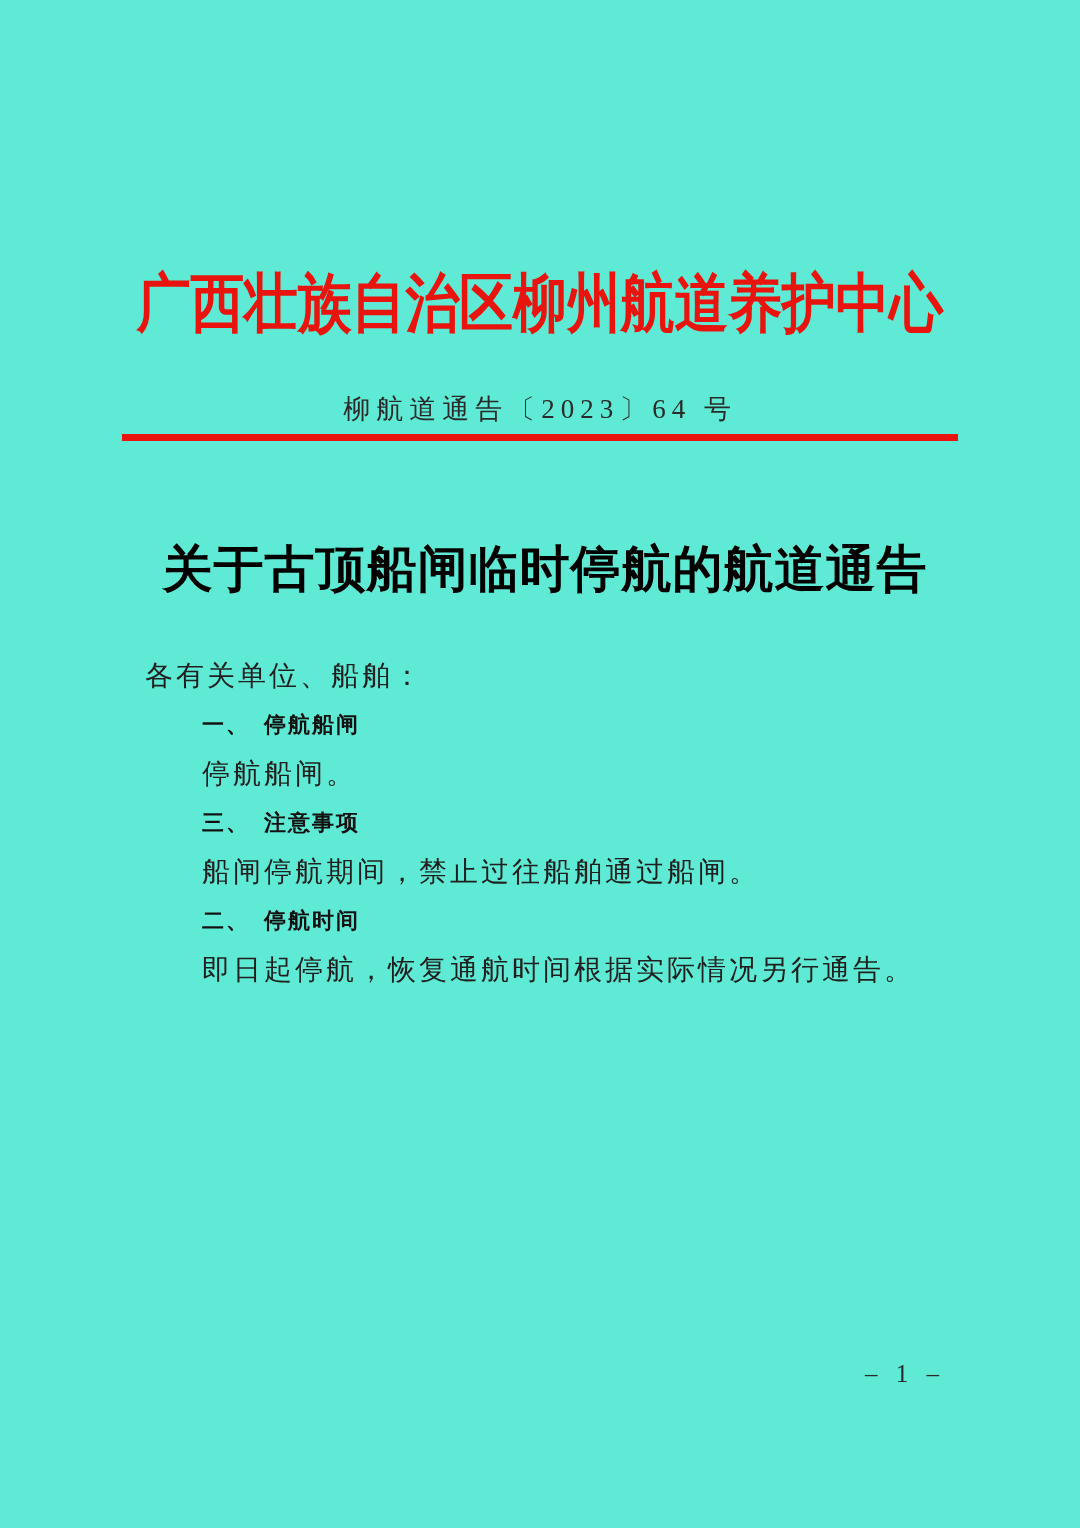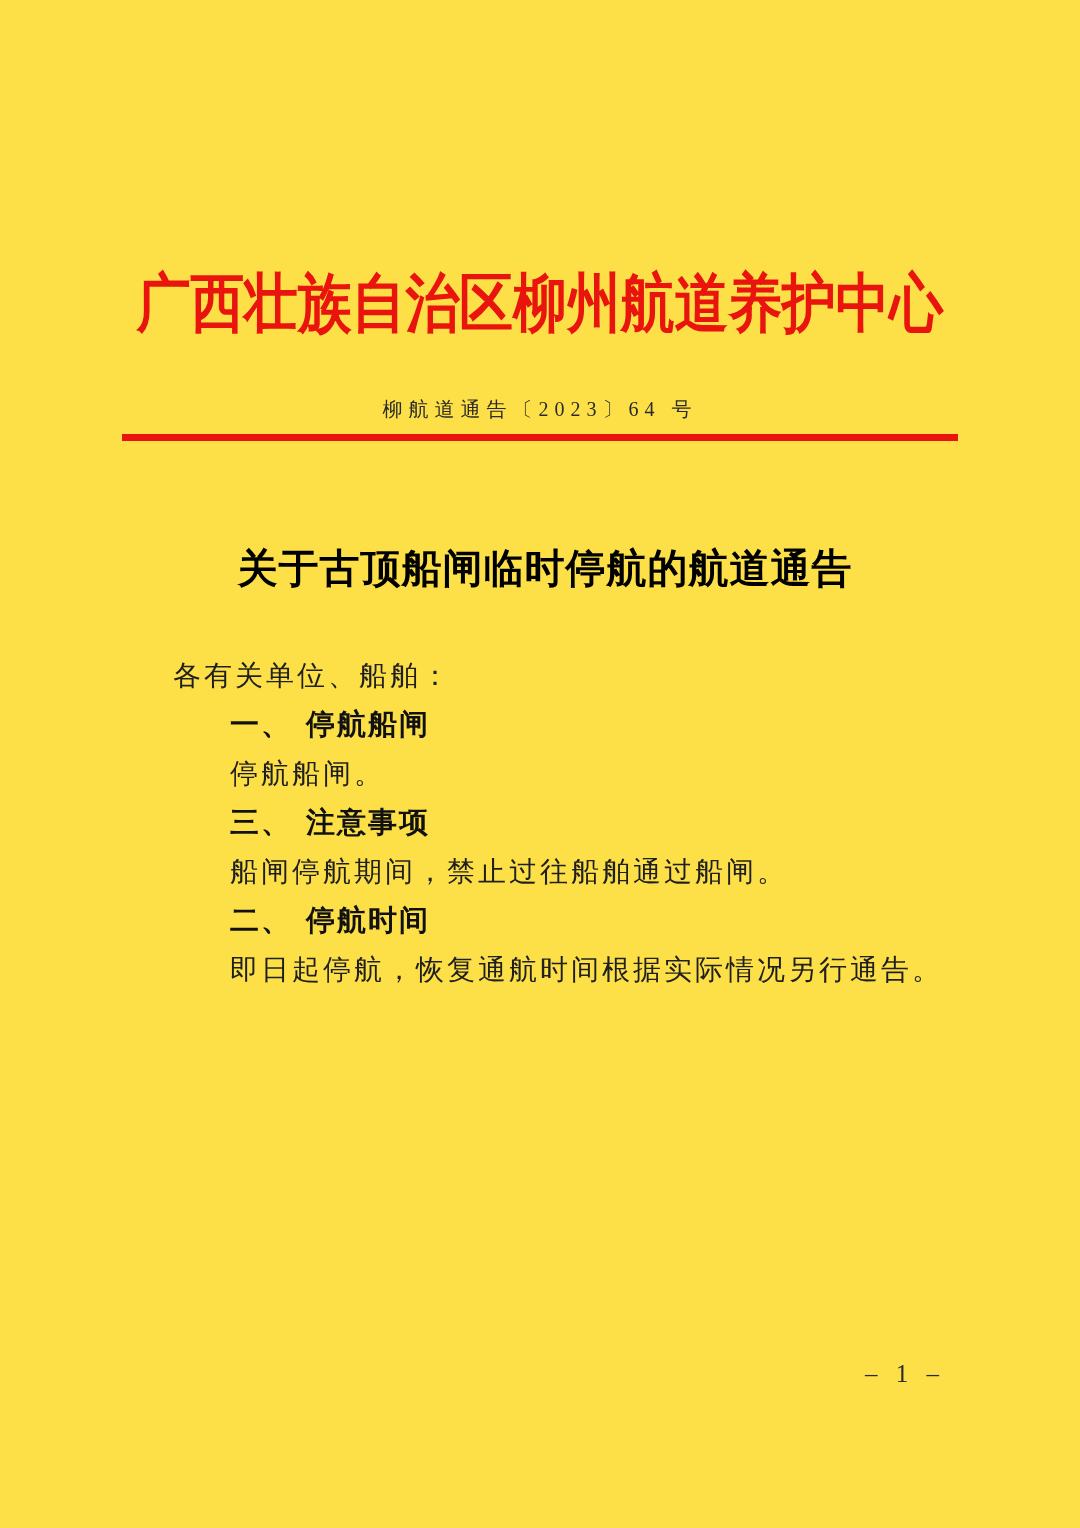--- a/index.html
+++ b/index.html
@@ -8,21 +8,21 @@
     width: 1080px;
     height: 1528px;
     position: relative;
     font-family: "Liberation Serif", "DejaVu Serif", serif;
     color: #1c1c1c;
     overflow: hidden;
   }
   .page {
     position: absolute;
     inset: 0;
-    background: #fde047;
+    background: #5eead4;
   }
   .content {
     position: relative;
     margin-left: 145px;
     width: 800px;
   }
   
   .letterhead { padding-top: 268px; text-align: center; }
   .org-line1 {
     color: var(--accent, #e8140d);
@@ -36,57 +36,57 @@
   .org-line2 {
     color: var(--accent, #e8140d);
     font-weight: bold;
     font-size: 66px;
     line-height: 74px;
     margin-top: 40px;
     letter-spacing: 4px;
   }
   .doc-number {
     margin-top: 52px;
-    font-size: 20px;
+    font-size: 27px;
     line-height: 34px;
     letter-spacing: 6px;
     color: #2a2a2a;
     text-align: center;
   }
   .red-divider {
     margin: 8px auto 0 auto;
     width: 836px;
     height: 7px;
     background: var(--accent, #e8140d);
   }
   
   .notice-title {
     margin-top: 104px;
-    font-size: 40px;
+    font-size: 50px;
     line-height: 48px;
     font-weight: bold;
     color: #000000;
     text-align: center;
     letter-spacing: 1px;
   }
-  .body-text { margin-top: 58px; font-size: 28px; margin-left: 28px; }
+  .body-text { margin-top: 58px; font-size: 28px; }
   .para {
     font-size: 28px;
     line-height: 49px;
     letter-spacing: 0.5px;
     color: #1f1f1f;
     text-align: justify;
     text-align-last: left;
   }
   .indent { text-indent: 57px; }
   .salutation { letter-spacing: 3px; }
   .section-heading {
     font-family: "Liberation Sans", "DejaVu Sans", sans-serif;
     font-weight: bold;
-    font-size: 29px;
+    font-size: 22px;
     line-height: 49px;
     color: #111111;
     padding-left: 57px;
     letter-spacing: 2px;
   }
   .section-heading .num { margin-right: 14px; }
   .section-body { letter-spacing: 3px; }
   
   .page-number {
     position: absolute;

